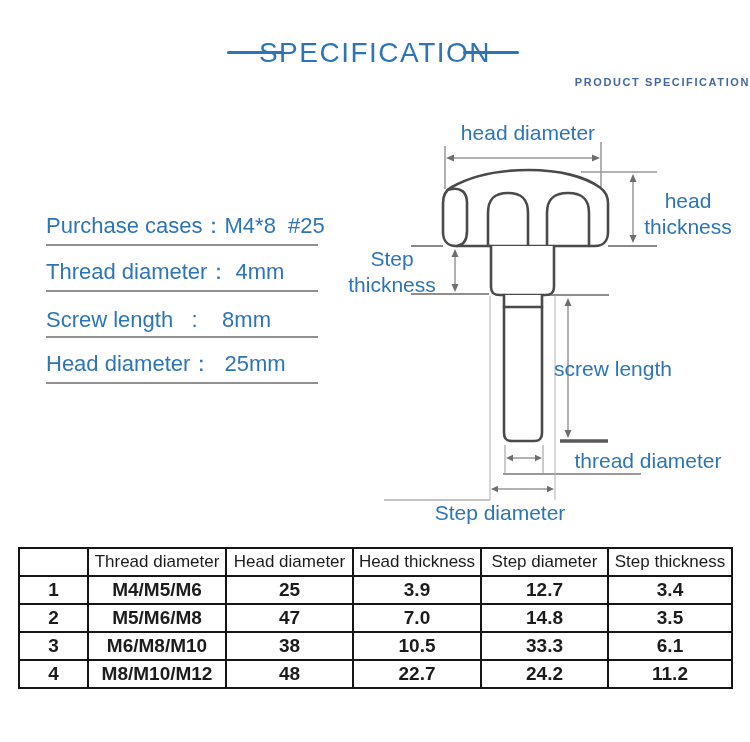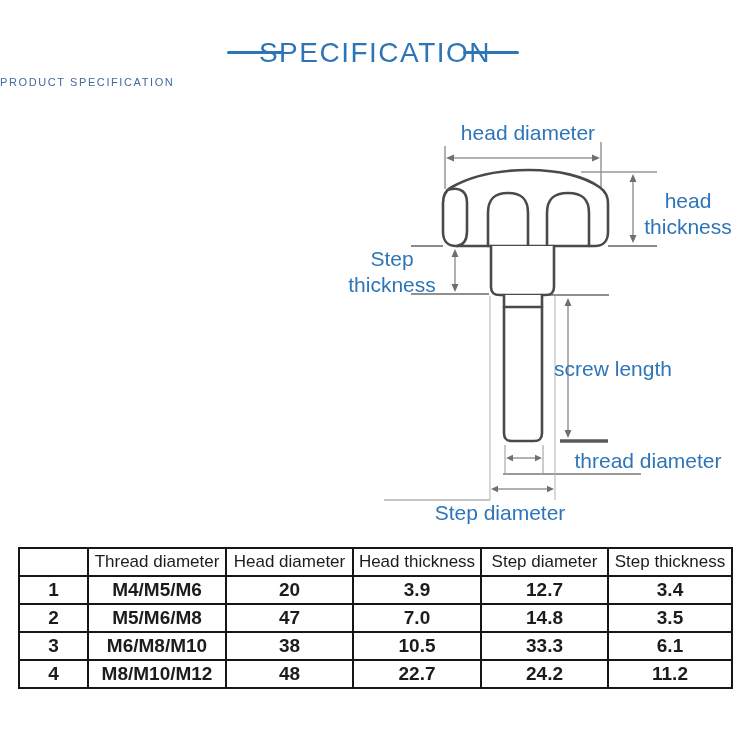--- a/index.html
+++ b/index.html
@@ -5,22 +5,22 @@
   html,body{margin:0;padding:0;background:#fff;}
   body{width:750px;height:742px;position:relative;overflow:hidden;
        font-family:"Liberation Sans","DejaVu Sans",sans-serif;}
 
   
   .spec-title{position:absolute;top:37px;left:0;width:750px;text-align:center;
               font-size:28px;letter-spacing:1.5px;color:#2e75b8;font-weight:400;}
   .dash{position:absolute;top:51px;height:3px;width:56px;background:#2e75b8;border-radius:2px;}
   .dash-left{left:227px;}
   .dash-right{left:463px;}
-  .spec-sub{position:absolute;top:76px;left:0;width:750px;text-align:left;
-            font-size:11px;font-weight:400;letter-spacing:1.6px;color:#43699e;}
+  .spec-sub{position:absolute;top:76px;left:0;width:750px;text-align:right;
+            font-size:11px;font-weight:700;letter-spacing:1.6px;color:#43699e;}
 
   
   .specs{position:absolute;left:46px;top:200px;width:272px;}
   .spec-row{height:46px;box-sizing:border-box;border-bottom:2px solid #909090;
             display:flex;align-items:flex-end;padding-bottom:3px;
             font-size:22px;color:#2e75b8;white-space:pre;}
 
   
   .dlabel{position:absolute;color:#2e75b8;font-size:21px;line-height:26px;text-align:center;}
   #lbl-head-diameter{left:428px;top:120px;width:200px;}
@@ -43,20 +43,24 @@
 </style>
 </head>
 <body>
 
 <div class="spec-title">SPECIFICATION</div>
 <div class="dash dash-left"></div>
 <div class="dash dash-right"></div>
 <div class="spec-sub">PRODUCT SPECIFICATION</div>
 
 <div class="specs">
+  <div class="spec-row">Purchase cases：M4*8  #25</div>
+  <div class="spec-row">Thread diameter： 4mm</div>
+  <div class="spec-row">Screw length   :    8mm</div>
+  <div class="spec-row">Head diameter：  25mm</div>
 </div>
 
 <svg id="knob-svg" width="420" height="430" viewBox="330 110 420 430" xmlns="http://www.w3.org/2000/svg">
 
   <g stroke="#979797" stroke-width="1.5" fill="none">
     <line x1="445" y1="146" x2="445" y2="189"></line>
     <line x1="601" y1="142" x2="601" y2="187"></line>
     <line x1="450" y1="158" x2="596" y2="158"></line>
     <line x1="581" y1="172" x2="657" y2="172"></line>
     <line x1="633" y1="176" x2="633" y2="241"></line>
@@ -136,21 +140,21 @@
       <th>Head diameter</th>
       <th>Head thickness</th>
       <th>Step diameter</th>
       <th>Step thickness</th>
     </tr>
   </thead>
   <tbody>
     <tr>
       <td>1</td>
       <td>M4/M5/M6</td>
-      <td>20</td>
+      <td>25</td>
       <td>3.9</td>
       <td>12.7</td>
       <td>3.4</td>
     </tr>
     <tr>
       <td>2</td>
       <td>M5/M6/M8</td>
       <td>47</td>
       <td>7.0</td>
       <td>14.8</td>

